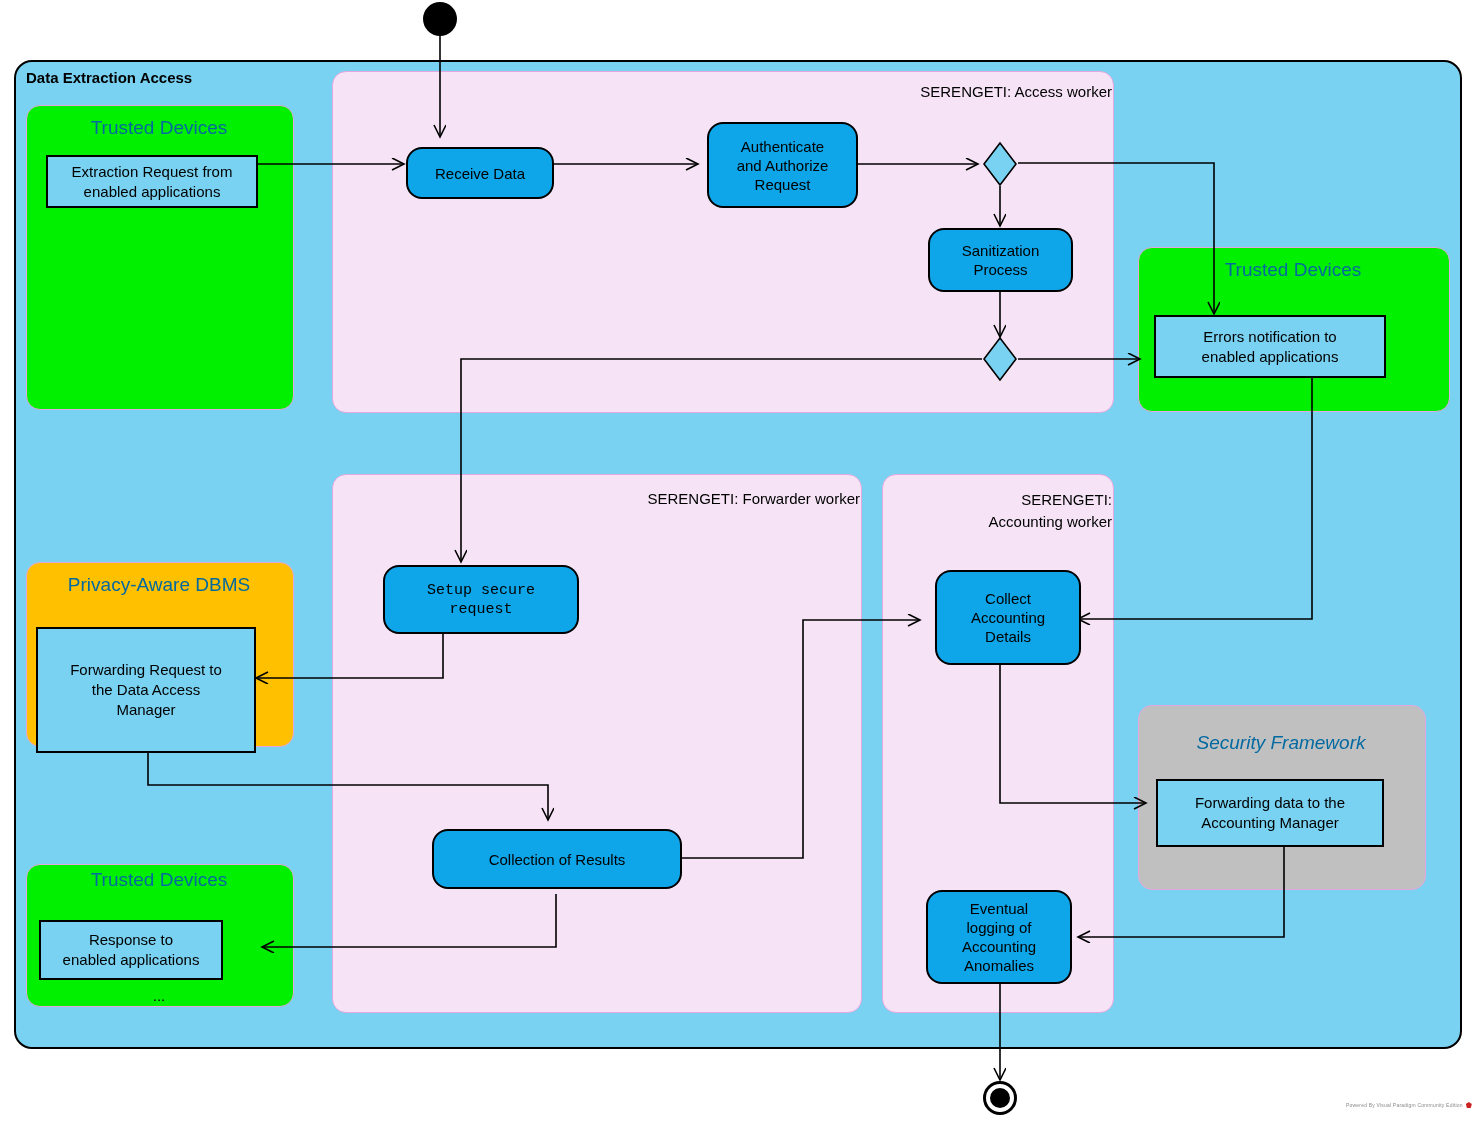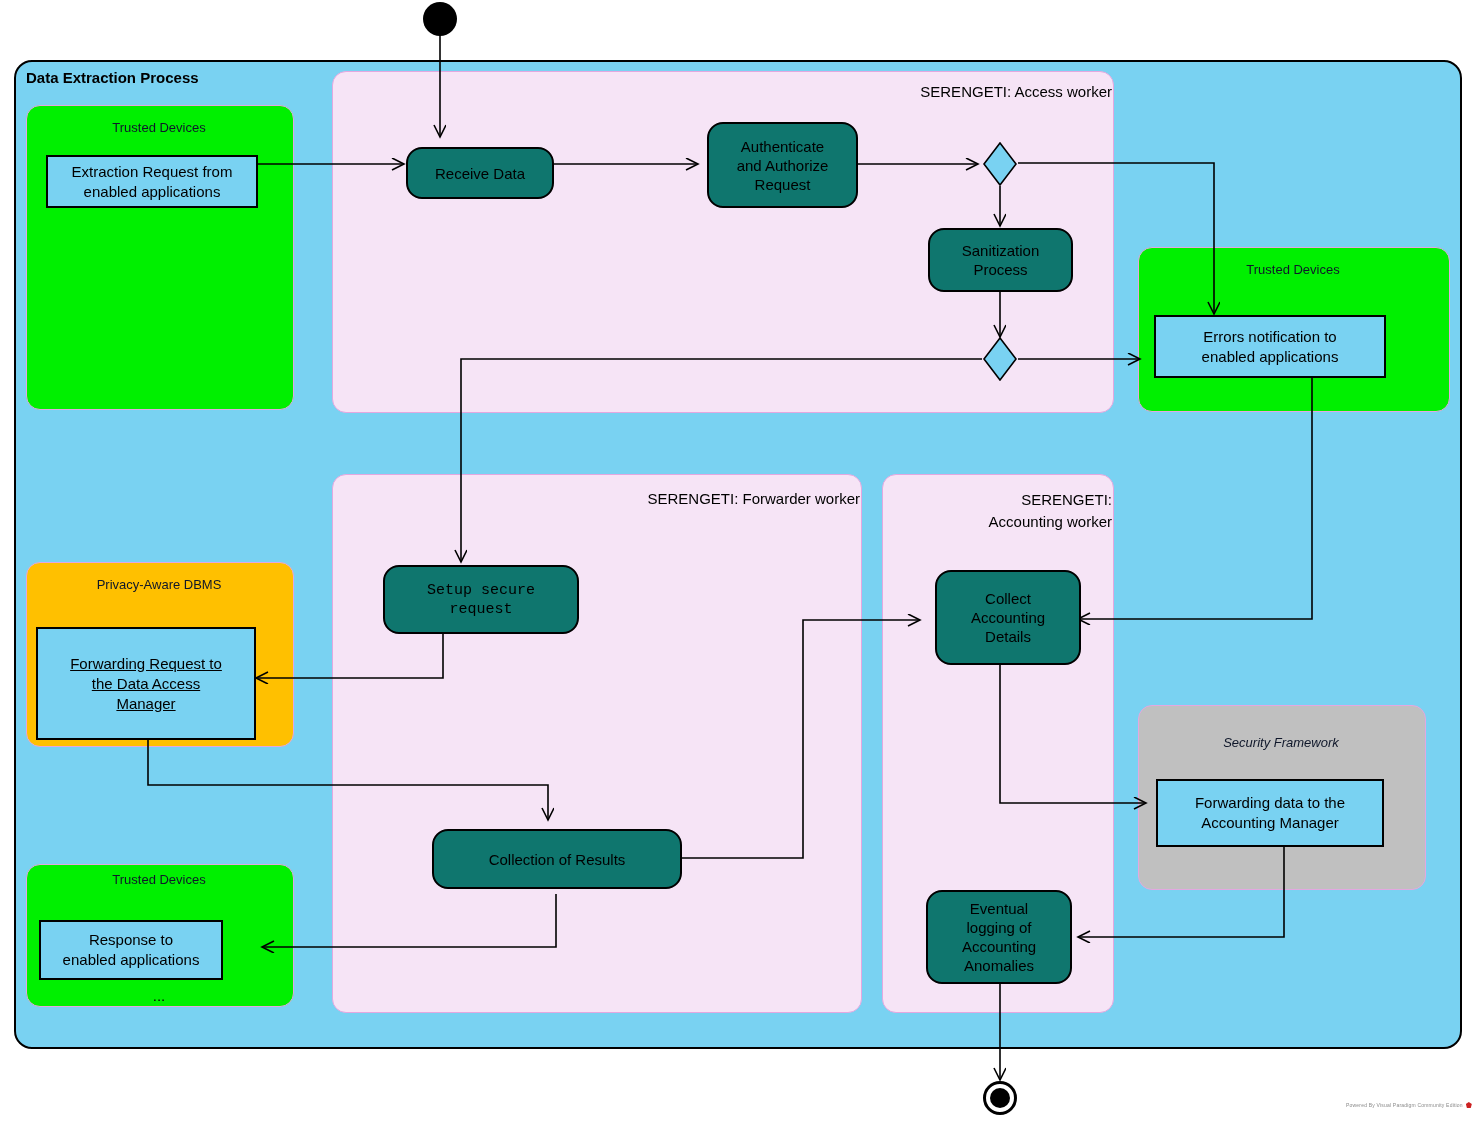--- a/index.html
+++ b/index.html
@@ -23,28 +23,28 @@
     line-height:22px;
   }
 
   .grp{
     position:absolute;border-radius:14px;border:1px solid #e3a8e0;
   }
   .grp.green{background:#00f000;}
   .grp.orange{background:#ffc000;}
   .grp.grey{background:#c0c0c0;}
   .grp-title{
-    position:absolute;width:100%;text-align:center;font-size:13px;color:#0f172a;
+    position:absolute;width:100%;text-align:center;font-size:19px;color:#0369a1;
     line-height:20px;
   }
   .grp-dots{position:absolute;width:100%;text-align:center;font-size:15px;color:#000;}
 
   
   .act{
-    position:absolute;background:#0f766e;border:2px solid #000;border-radius:16px;
+    position:absolute;background:#0ea5e9;border:2px solid #000;border-radius:16px;
     display:flex;align-items:center;justify-content:center;text-align:center;
     font-size:15px;color:#000;line-height:19px;box-sizing:border-box;padding:2px 6px;
   }
   .obj{
     position:absolute;background:#79d2f2;border:2px solid #000;border-radius:0;
     display:flex;align-items:center;justify-content:center;text-align:center;
     font-size:15px;color:#000;line-height:20px;box-sizing:border-box;padding:2px 6px;
   }
 
   .diamond{
@@ -73,21 +73,21 @@
     clip-path:polygon(50% 0,100% 35%,82% 100%,18% 100%,0 35%);
     vertical-align:-1px;margin-left:3px;
   }
 </style>
 </head>
 <body>
 
 <div id="canvas">
 
   <div class="outer-frame" style="left:14px;top:60px;width:1444px;height:985px;"></div>
-  <div class="outer-title" style="left:26px;top:69px;">Data Extraction Process</div>
+  <div class="outer-title" style="left:26px;top:69px;">Data Extraction Access</div>
 
   <div class="partition" style="left:332px;top:71px;width:780px;height:340px;"></div>
   <div class="part-title" style="left:332px;top:81px;width:780px;">SERENGETI: Access worker</div>
 
   <div class="partition" style="left:332px;top:474px;width:528px;height:537px;"></div>
   <div class="part-title" style="left:332px;top:488px;width:528px;">SERENGETI: Forwarder worker</div>
 
   <div class="partition" style="left:882px;top:474px;width:230px;height:537px;"></div>
   <div class="part-title" style="left:882px;top:489px;width:230px;">
     <span>SERENGETI:</span><br>
@@ -183,21 +183,21 @@
   </div>
 
   <div class="obj" style="left:1154px;top:315px;width:232px;height:63px;">
     <span>Errors notification to<br>enabled applications</span>
   </div>
 
   <div class="act" style="left:383px;top:565px;width:196px;height:69px;font-family:Liberation Mono, monospace;">
     <span>Setup secure request</span>
   </div>
 
-  <div class="obj" style="left:36px;top:627px;width:220px;height:113px;text-decoration:underline;">
+  <div class="obj" style="left:36px;top:627px;width:220px;height:126px;">
     <span>Forwarding Request to<br>the Data Access<br>Manager</span>
   </div>
 
   <div class="act" style="left:432px;top:829px;width:250px;height:60px;">
     <span>Collection of Results</span>
   </div>
 
   <div class="obj" style="left:39px;top:920px;width:184px;height:60px;">
     <span>Response to<br>enabled applications</span>
   </div>

